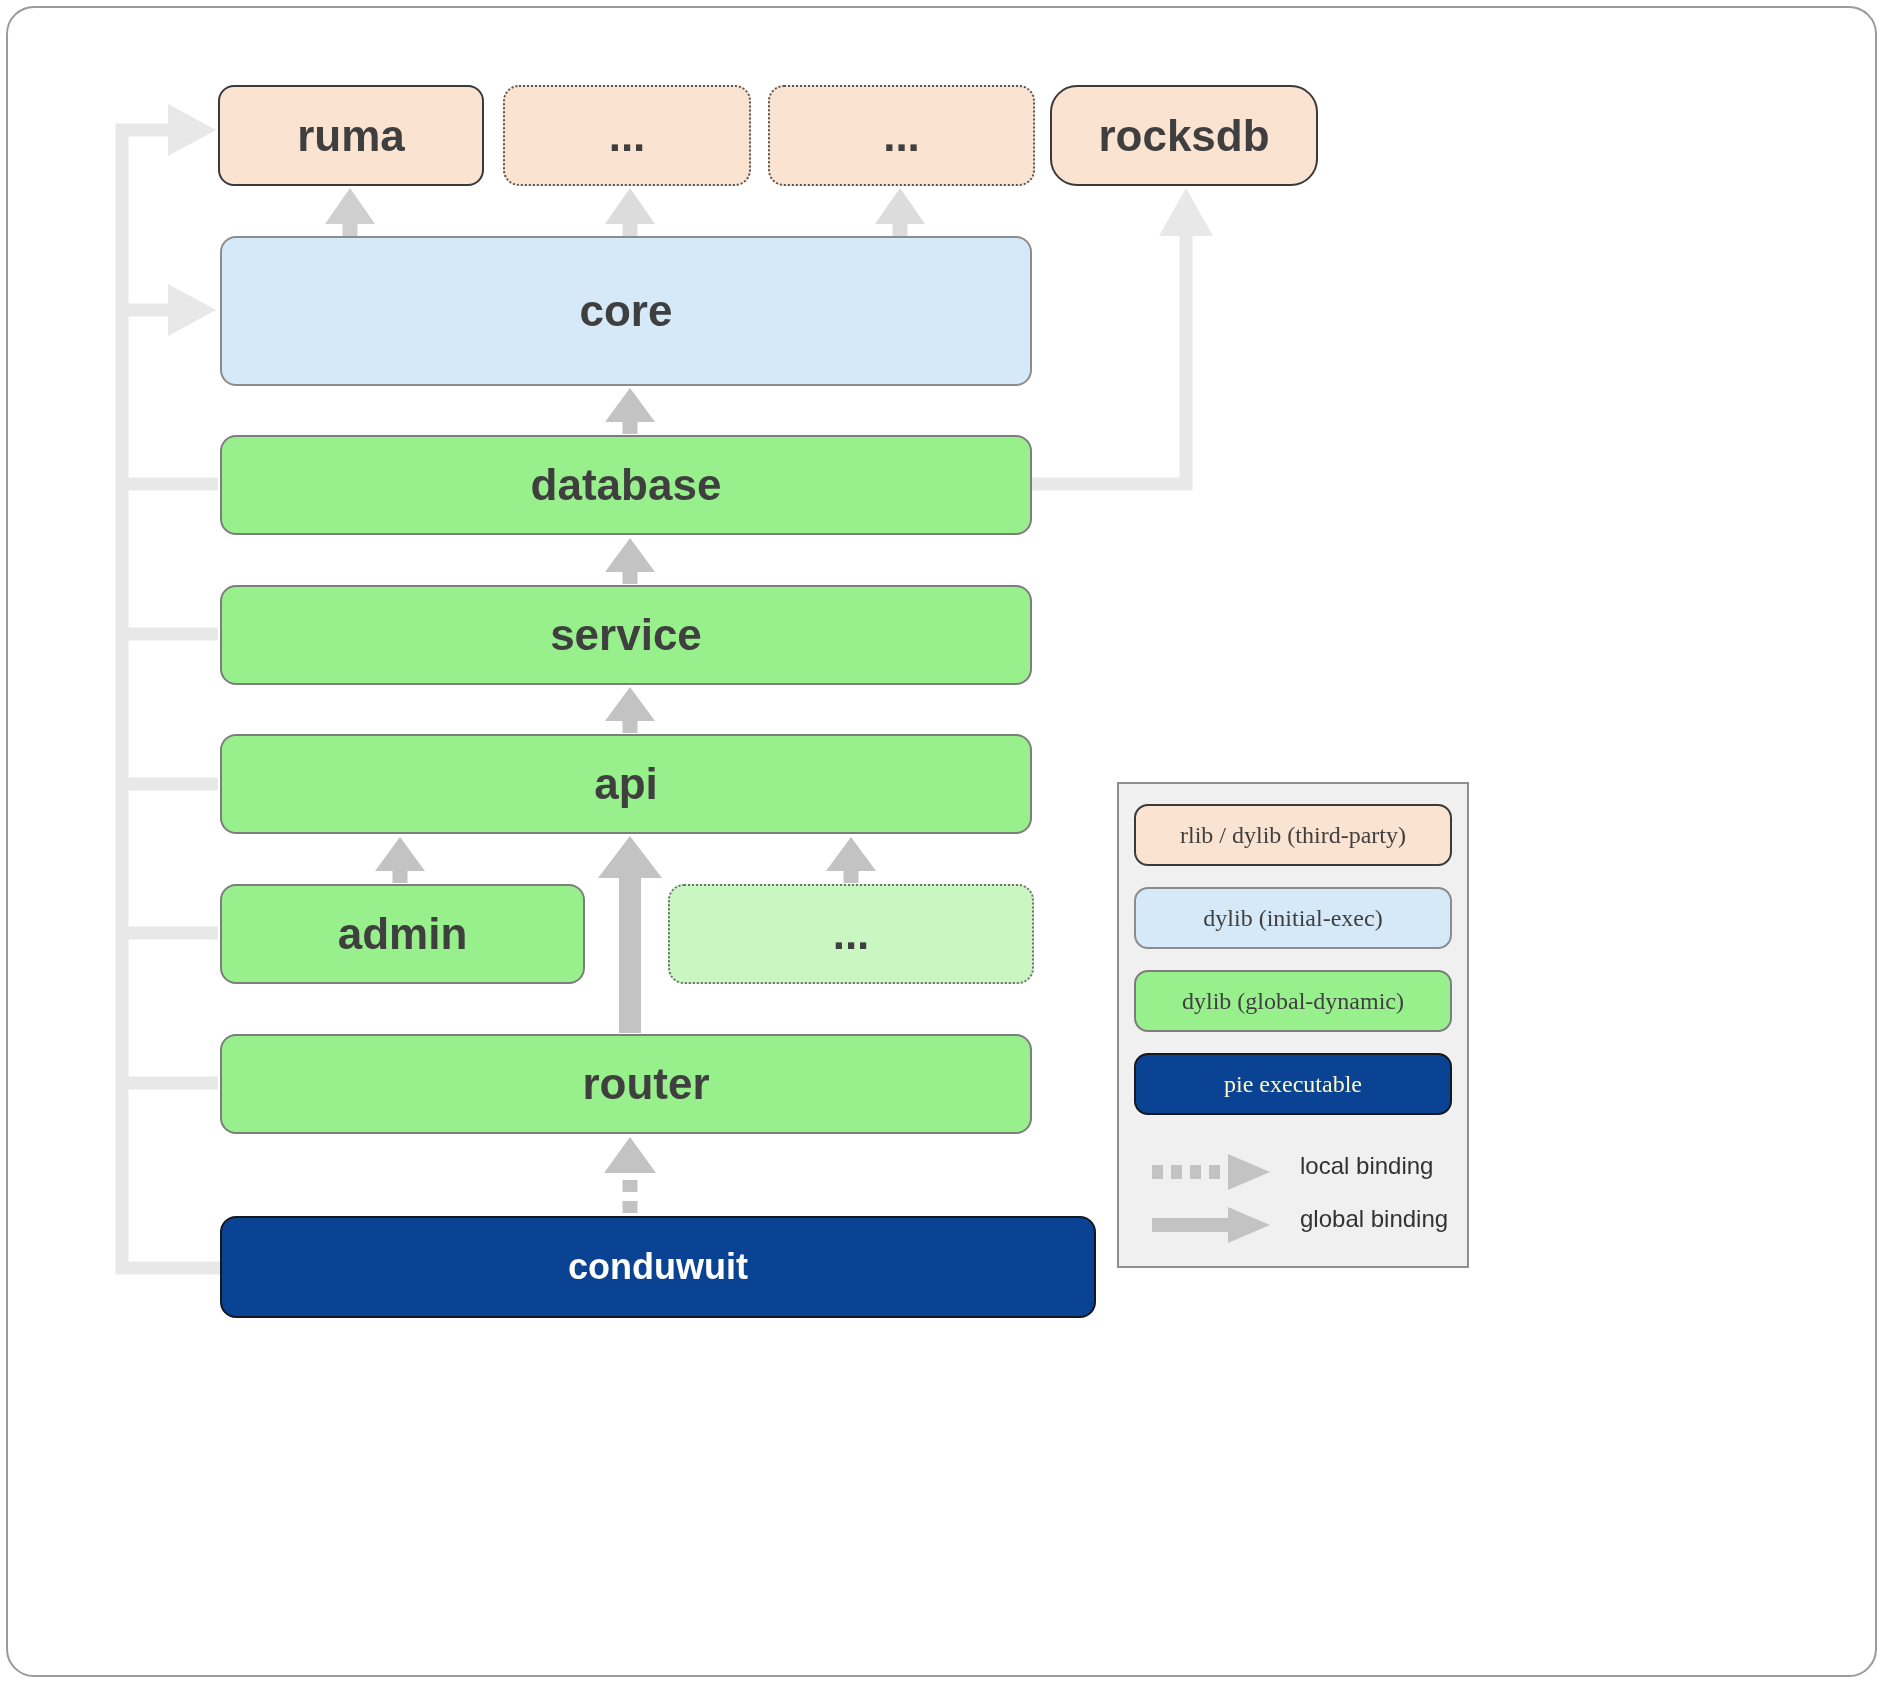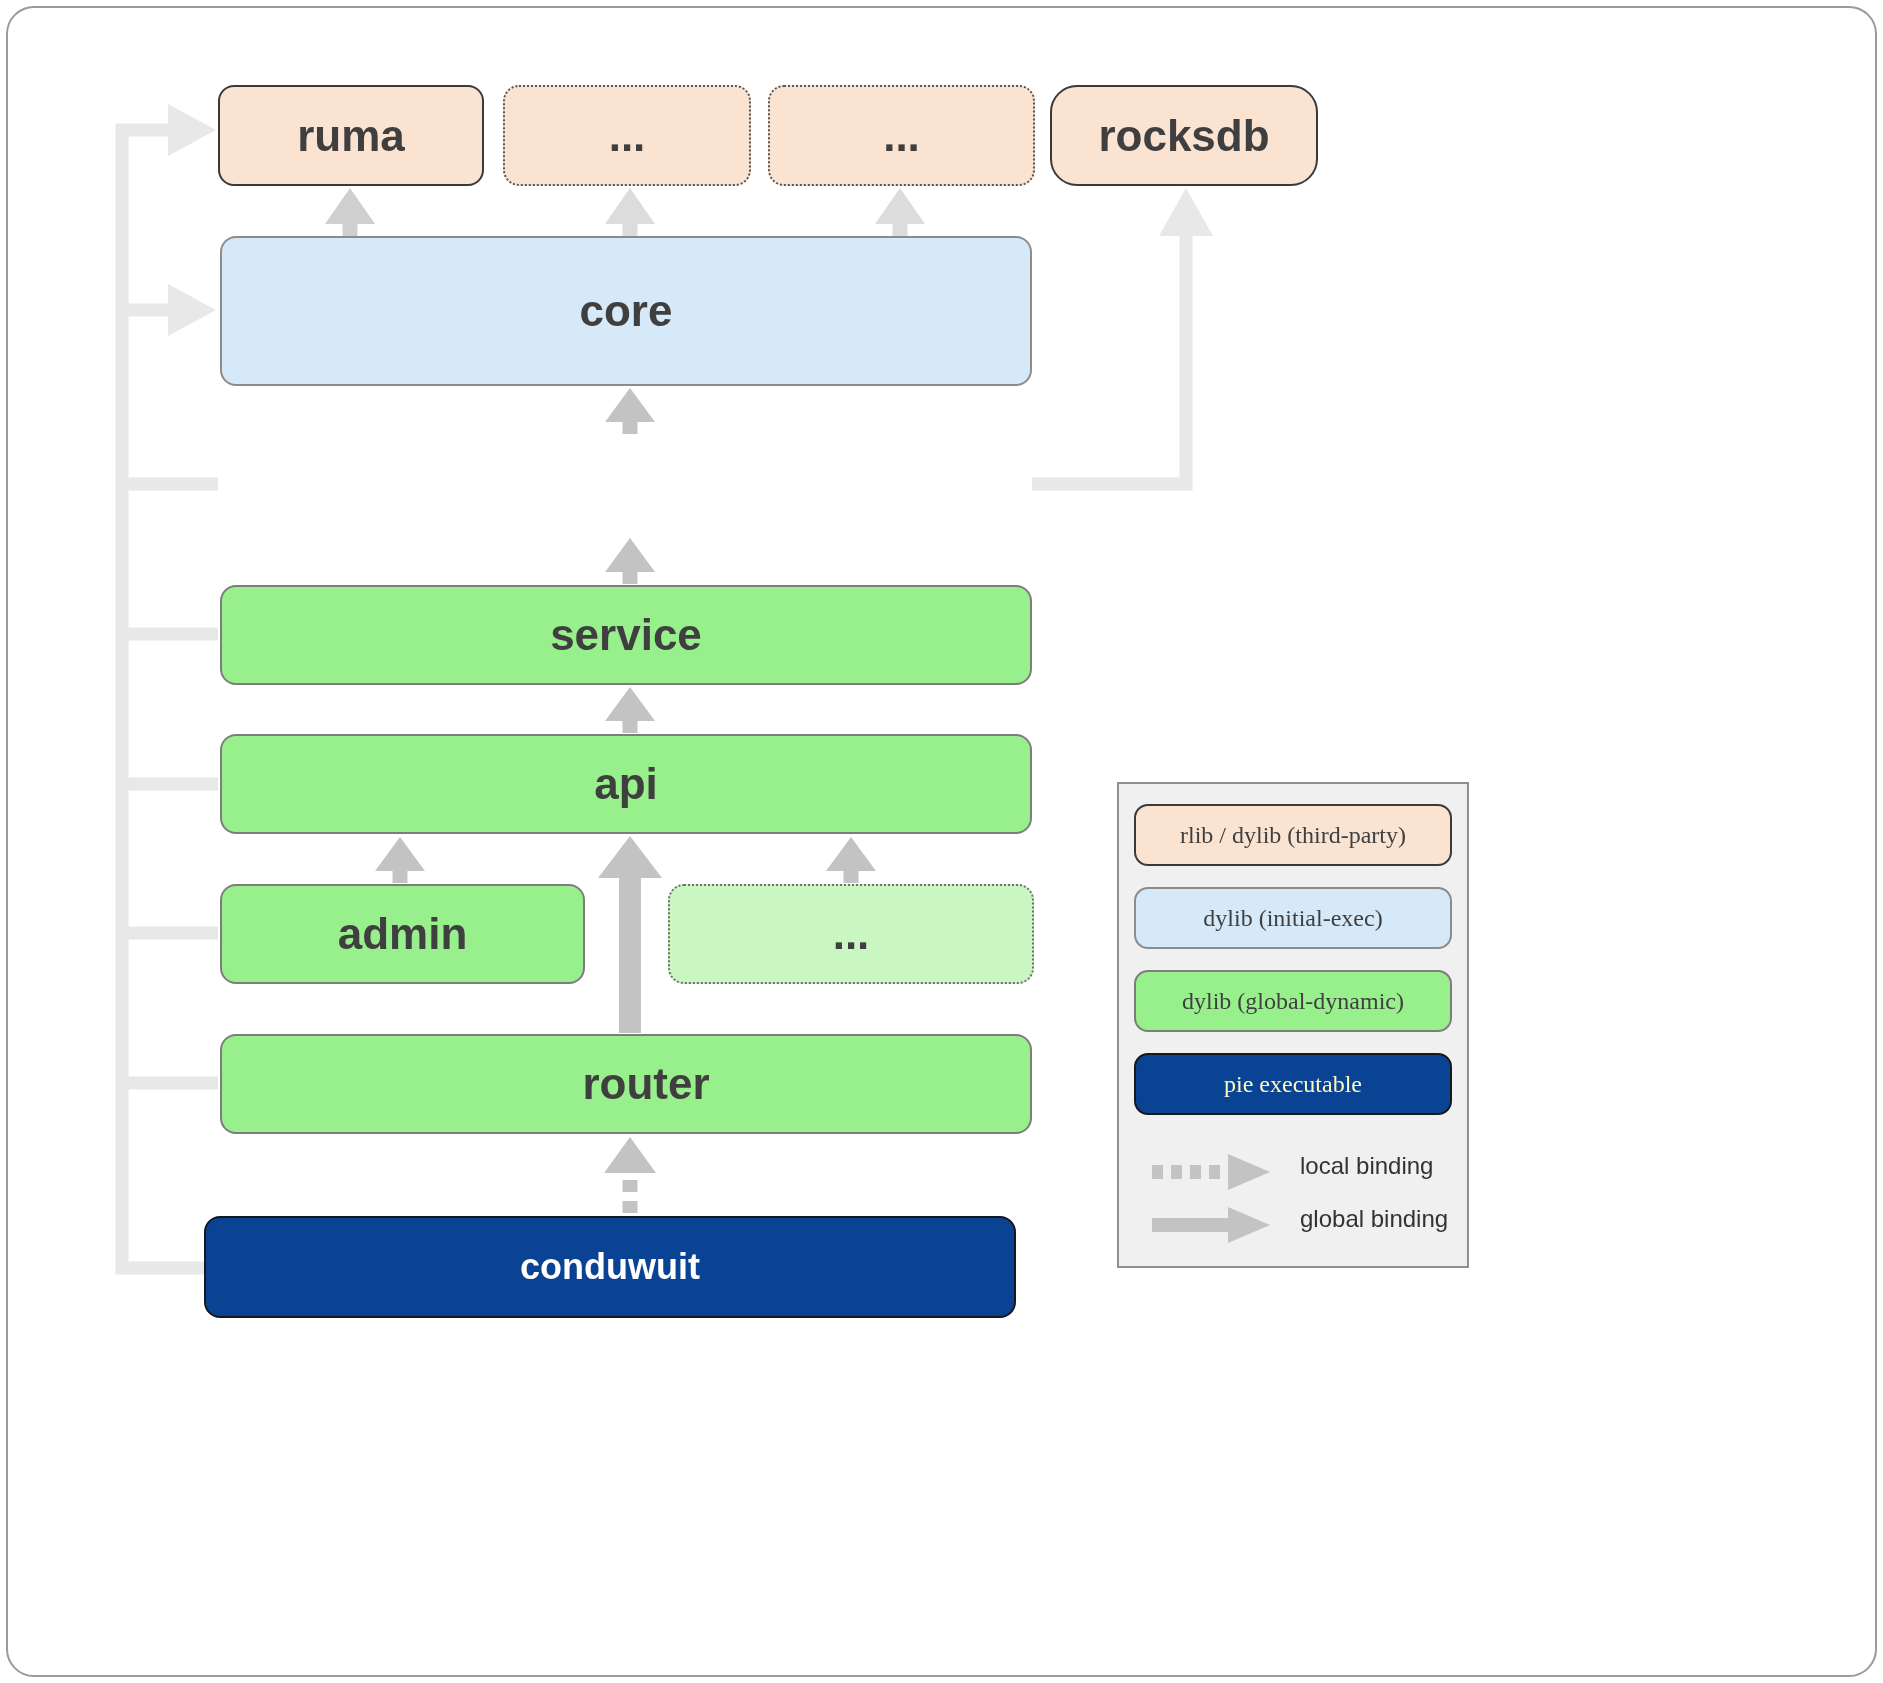--- a/index.html
+++ b/index.html
@@ -22,21 +22,21 @@
   .n-etl{left:503px;top:85px;width:248px;height:101px;}
   .n-etr{left:768px;top:85px;width:267px;height:101px;}
   .n-rocksdb{left:1050px;top:85px;width:268px;height:101px;border-radius:27px;}
   .n-core{left:220px;top:236px;width:812px;height:150px;}
   .n-database{left:220px;top:435px;width:812px;height:100px;}
   .n-service{left:220px;top:585px;width:812px;height:100px;}
   .n-api{left:220px;top:734px;width:812px;height:100px;}
   .n-admin{left:220px;top:884px;width:365px;height:100px;}
   .n-emid{left:668px;top:884px;width:366px;height:100px;}
   .n-router{left:220px;top:1034px;width:812px;height:100px;padding-left:40px;}
-  .n-conduwuit{left:204px;top:1216px;width:812px;height:102px;}
+  .n-conduwuit{left:220px;top:1216px;width:876px;height:102px;}
 
   .legend{position:absolute;left:1117px;top:782px;width:352px;height:486px;box-sizing:border-box;
           background:#f0f0f0;border:2px solid #8f8f8f;display:flex;flex-direction:column;
           padding:20px 15px 0 15px;}
   .legend-box{height:62px;border-radius:14px;display:flex;align-items:center;justify-content:center;
               font-size:24px;font-weight:500;margin-bottom:21px;box-sizing:border-box;color:#3f3f3f;font-family:Liberation Serif, serif;}
   .lb-third{background:#fbe3d2;border:2px solid #3a3a3a;}
   .lb-blue{background:#d6e9f8;border:2px solid #8c8c8c;}
   .lb-green{background:#98f08c;border:2px solid #7d7d7d;}
   .lb-pie{background:#0b4394;border:2px solid #15181d;color:#fef9c3;}
@@ -112,20 +112,21 @@
       <polygon points="630,1137 604,1173 656,1173" stroke="none"></polygon>
     </g>
   </svg>
 
   <div class="node third n-ruma">ruma</div>
   <div class="node third-dotted n-etl">...</div>
   <div class="node third-dotted n-etr">...</div>
   <div class="node third n-rocksdb">rocksdb</div>
 
   <div class="node blue n-core">core</div>
+  <div class="node green n-database">database</div>
   <div class="node green n-service">service</div>
   <div class="node green n-api">api</div>
   <div class="node green n-admin">admin</div>
   <div class="node green-dotted n-emid">...</div>
   <div class="node green n-router">router</div>
   <div class="node pie n-conduwuit">conduwuit</div>
 
   <div class="legend">
     <div class="legend-box lb-third">rlib / dylib (third-party)</div>
     <div class="legend-box lb-blue">dylib (initial-exec)</div>

